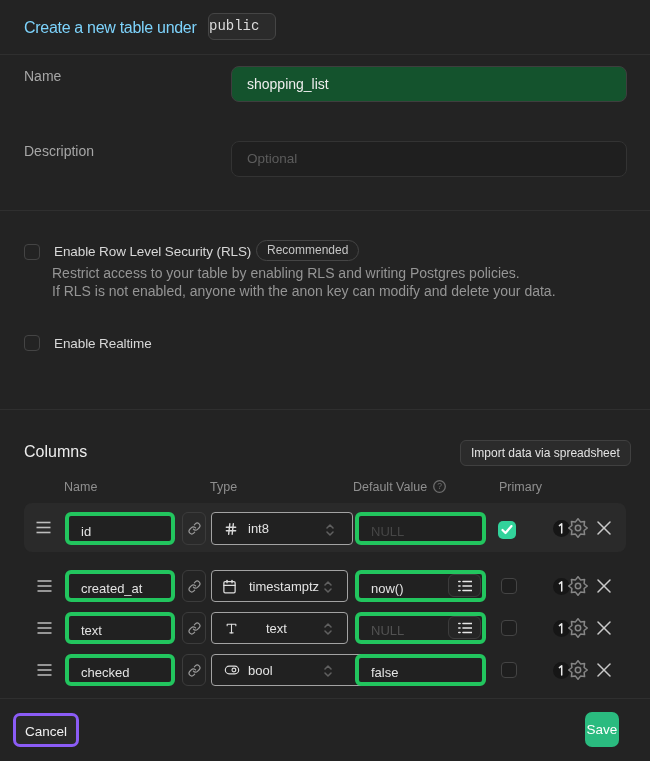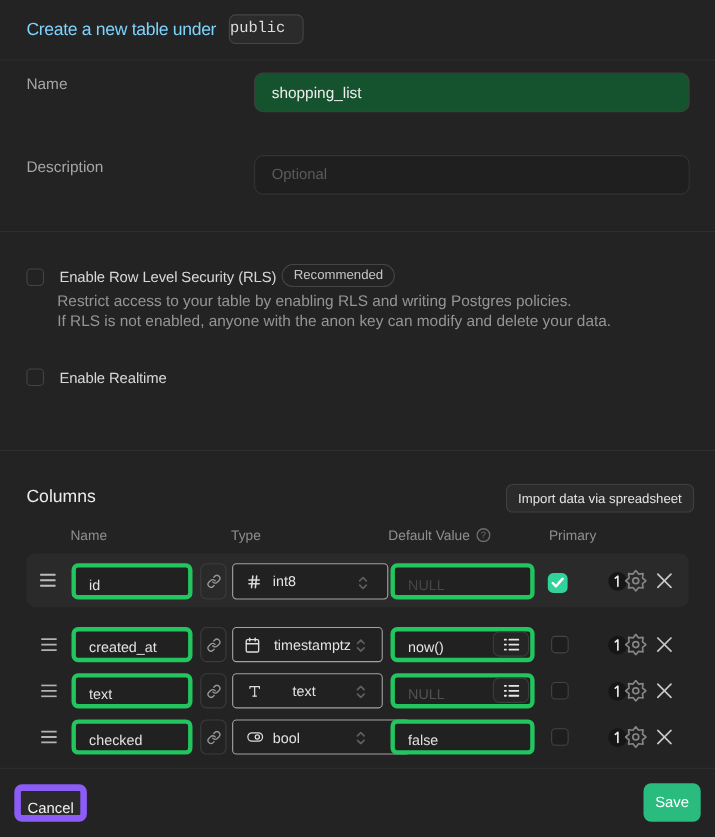--- a/index.html
+++ b/index.html
@@ -41,23 +41,23 @@
     color:#e3e3e3; font-size:13px; line-height:30px; padding-left:12px; }
   .ph { color:#525252; }
   .link-btn { width:24px; height:33px; border:1px solid #3c3c3c; border-radius:6px;
     display:flex; align-items:center; justify-content:center; }
   .sel { height:32px; background:#212121; border:1px solid #a3a3a3; border-radius:4px;
     color:#e3e3e3; font-size:13px; display:flex; align-items:center; }
   .one-badge { width:17px; height:17px; background:#161616; border-radius:50%; overflow:hidden; }
 
   
   .btn-cancel { left:13px; top:713px; width:66px; height:34px; background:#2a2a2a;
-    border:6px solid #8b5cf6; border-radius:7px; color:#f0f0f0; font-size:13.5px;
+    border:3px solid #8b5cf6; border-radius:7px; color:#f0f0f0; font-size:13.5px;
     text-align:center; line-height:32px; }
-  .btn-save { left:585px; top:712px; width:52px; height:35px; background:#2abb7f;
+  .btn-save { left:585px; top:712px; width:34px; height:35px; background:#2abb7f;
     border-radius:7px; color:#ffffff; font-size:13.5px; text-align:center; line-height:35px; }
 </style>
 </head>
 <body>
 <div id="page">
 
   <div class="abs hdr-title">Create a new table under</div>
   <div class="abs badge-public">public</div>
   <div class="divider" style="top:54px"></div>
 

